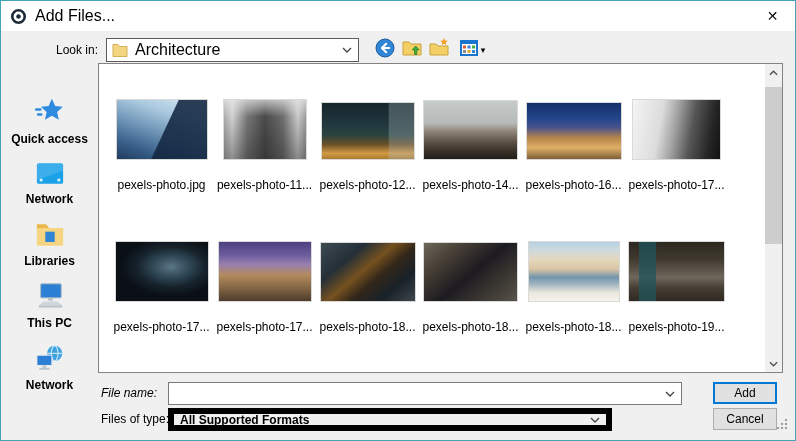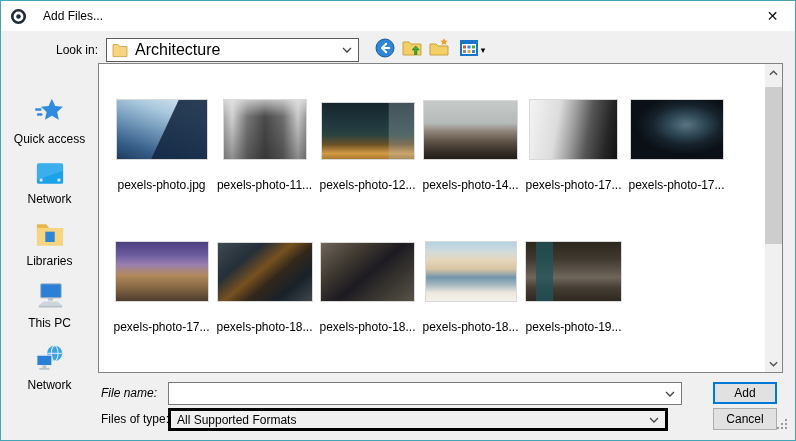--- a/index.html
+++ b/index.html
@@ -1,56 +1,56 @@
 <!DOCTYPE html>
 <html><head>
 <meta charset="utf-8">
 <style>
   html,body{margin:0;padding:0;background:#d8d8d8;font-family:"Liberation Sans",sans-serif;}
   .window{position:relative;width:796px;height:441px;box-sizing:border-box;border:1px solid #43a4b6;background:#f0f0f0;overflow:hidden;}
   .titlebar{position:absolute;left:0;top:0;right:0;height:30px;background:#ffffff;display:flex;align-items:center;}
   .title-icon{margin-left:9px;display:flex;align-items:center;}
-  .title-text{margin-left:16px;font-size:12px;color:#000;}
+  .title-text{margin-left:8px;font-size:16px;color:#000;}
   .close-btn{margin-left:auto;width:45px;height:30px;display:flex;align-items:center;justify-content:center;font-size:14px;color:#111;cursor:default;}
   .body{position:absolute;left:0;top:30px;right:0;bottom:0;background:#f0f0f0;}
 
   
   .look-in-label{position:absolute;left:0;top:7px;width:97px;text-align:right;font-size:12px;line-height:24px;color:#000;}
   .look-in-combo{position:absolute;left:105px;top:7px;width:253px;height:24px;box-sizing:border-box;background:#fff;border:1px solid #5c5c5c;display:flex;align-items:center;}
   .look-in-combo .fold{margin-left:5px;display:flex;}
   .look-in-combo .val{margin-left:7px;font-size:16px;flex:1;}
   .combo-chev{width:22px;display:flex;align-items:center;justify-content:center;}
   .tb-btn{position:absolute;top:8px;width:22px;height:22px;display:flex;align-items:center;justify-content:center;}
   .tb-back{left:373px;} .tb-up{left:400px;} .tb-new{left:427px;} .tb-view{left:454px;width:34px;}
   .caret{font-size:9px;color:#000;margin-left:2px;}
 
   
   .sidebar{position:absolute;left:0;top:36px;width:97px;bottom:70px;display:flex;flex-direction:column;align-items:center;padding-top:32px;gap:15px;}
   .side-item{width:92px;height:47px;display:flex;flex-direction:column;align-items:center;justify-content:flex-end;cursor:default;}
-  .side-item .lbl{font-size:12px;color:#000;margin-top:2px;white-space:nowrap;}
+  .side-item .lbl{font-size:12px;color:#000;margin-top:2px;white-space:nowrap;font-weight:bold;}
 
   
   .listview{position:absolute;left:97px;top:32px;width:685px;height:310px;box-sizing:border-box;background:#fff;border:1px solid #828282;}
   .grid{position:absolute;left:0;top:0;right:17px;bottom:0;display:flex;flex-wrap:wrap;align-content:flex-start;padding:36px 0 0 11px;row-gap:50px;overflow:hidden;}
   .cell{width:103px;height:92px;display:flex;flex-direction:column;align-items:center;justify-content:flex-end;}
   .thumb{box-shadow:0 0 0 1px rgba(0,0,0,.15);}
   .cell .name{font-size:12px;color:#000;margin-top:19px;white-space:nowrap;}
 
   
   .scrollbar{position:absolute;right:0;top:0;bottom:0;width:17px;background:#f0f0f0;}
   .sb-btn{position:absolute;left:0;width:17px;height:17px;display:flex;align-items:center;justify-content:center;background:#f0f0f0;}
   .sb-up{top:0;} .sb-down{bottom:0;}
   .sb-thumb{position:absolute;left:0;top:23px;width:17px;height:157px;background:#cdcdcd;}
 
   
   .f-label{position:absolute;left:100px;font-size:12px;line-height:23px;color:#000;}
   .fn-label{top:351px;font-style:italic;} .ft-label{top:377px;}
   .fn-combo{position:absolute;left:167px;top:351px;width:514px;height:23px;box-sizing:border-box;background:#fff;border:1px solid #7a7a7a;display:flex;align-items:center;}
   .fn-combo input{flex:1;border:none;outline:none;height:19px;font-size:12px;font-family:"Liberation Sans",sans-serif;padding:0 4px;background:transparent;}
-  .ft-combo{position:absolute;left:167px;top:377px;width:500px;height:23px;box-sizing:border-box;background:#f0f0f0;border:3px solid #000000;display:flex;align-items:center;}
+  .ft-combo{position:absolute;left:167px;top:377px;width:444px;height:23px;box-sizing:border-box;background:#f0f0f0;border:6px solid #000000;display:flex;align-items:center;font-weight:bold;}
   .ft-combo .val{flex:1;font-size:12px;padding-left:6px;}
   .btn{position:absolute;left:712px;width:64px;height:22px;box-sizing:border-box;background:#e1e1e1;font-size:12px;display:flex;align-items:center;justify-content:center;cursor:default;}
   .btn-add{top:351px;border:2px solid #0078d7;}
   .btn-cancel{top:377px;border:1px solid #adadad;}
   .grip{position:absolute;right:7px;bottom:6px;}
 </style>
 </head>
 <body>
 
 <div class="window">
@@ -193,20 +193,24 @@
     <div class="thumb" style="width:82px;height:70px;background:linear-gradient(180deg,rgba(232,232,232,.7) 0%,rgba(232,232,232,0) 28%,rgba(18,18,18,.35) 100%),linear-gradient(90deg,#ababab 0%,#d2d2d2 10%,#787878 28%,#4a4a4a 50%,#6e6e6e 72%,#cacaca 90%,#9a9a9a 100%)"></div>
     <div class="name">pexels-photo-11...</div>
   </div>
           <div class="cell">
     <div class="thumb" style="width:92px;height:56px;background:linear-gradient(90deg,rgba(0,0,0,0) 72%,rgba(178,190,196,.30) 73%),linear-gradient(180deg,#15262c 0%,#20383e 38%,#2b433f 58%,#6b5026 74%,#d39a44 90%,#a87a30 100%)"></div>
     <div class="name">pexels-photo-12...</div>
   </div>
           <div class="cell">
     <div class="thumb" style="width:93px;height:58px;background:linear-gradient(180deg,#c6cac8 0%,#b6bbb9 38%,#90857a 52%,#5f5347 70%,#3a322b 86%,#221d17 100%)"></div>
     <div class="name">pexels-photo-14...</div>
+  </div>
+          <div class="cell">
+    <div class="thumb" style="width:94px;height:56px;background:linear-gradient(180deg,#142f68 0%,#23468c 28%,#4a528c 44%,#b3854a 62%,#dfae66 80%,#7e5d36 100%)"></div>
+    <div class="name">pexels-photo-16...</div>
   </div>
           <div class="cell">
     <div class="thumb" style="width:87px;height:62px;background:linear-gradient(100deg,#f4f4f4 0%,#dcdcdc 32%,#a2a2a2 48%,#565656 66%,#262626 86%,#121212 100%)"></div>
     <div class="name">pexels-photo-17...</div>
   </div>
           <div class="cell">
     <div class="thumb" style="width:92px;height:62px;background:radial-gradient(ellipse 55% 50% at 60% 42%,#5a7584 0%,#2e4654 38%,#16222b 68%,#0a1016 100%)"></div>
     <div class="name">pexels-photo-17...</div>
   </div>
           <div class="cell">

